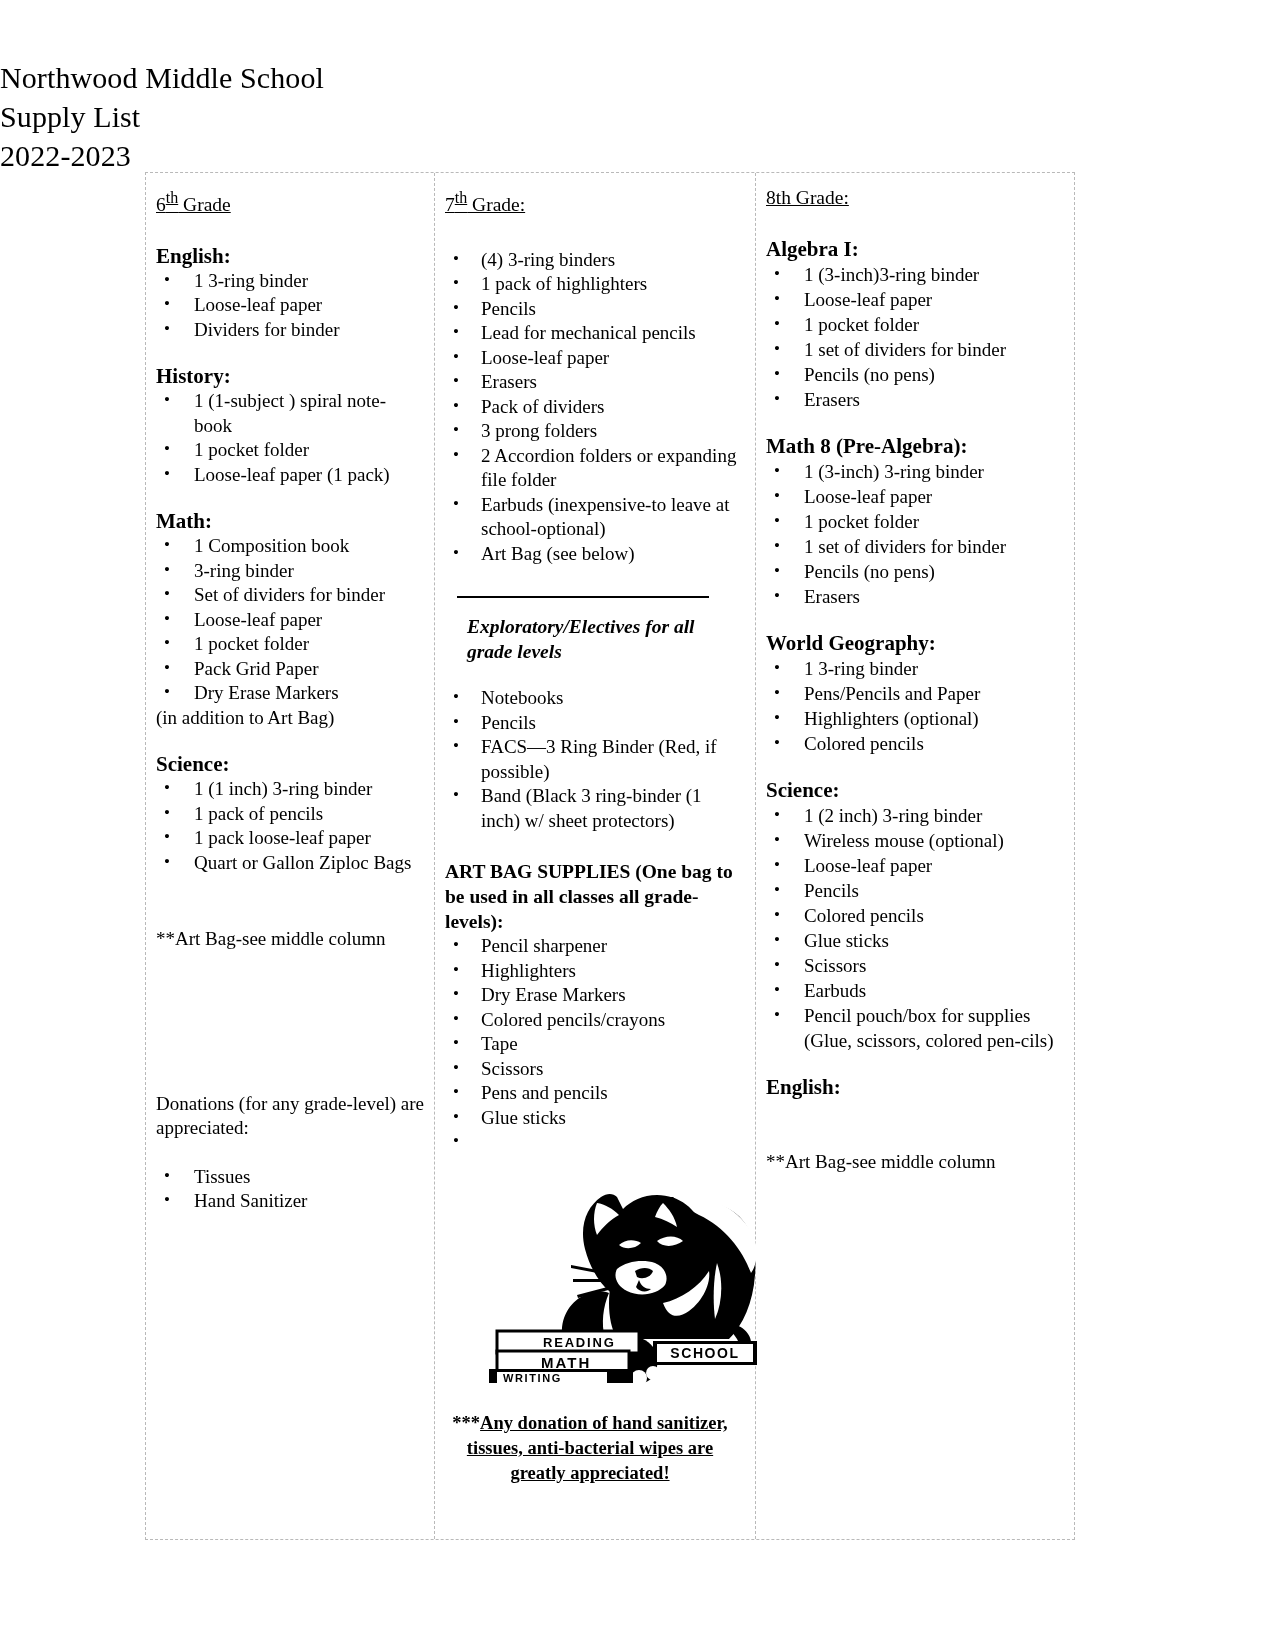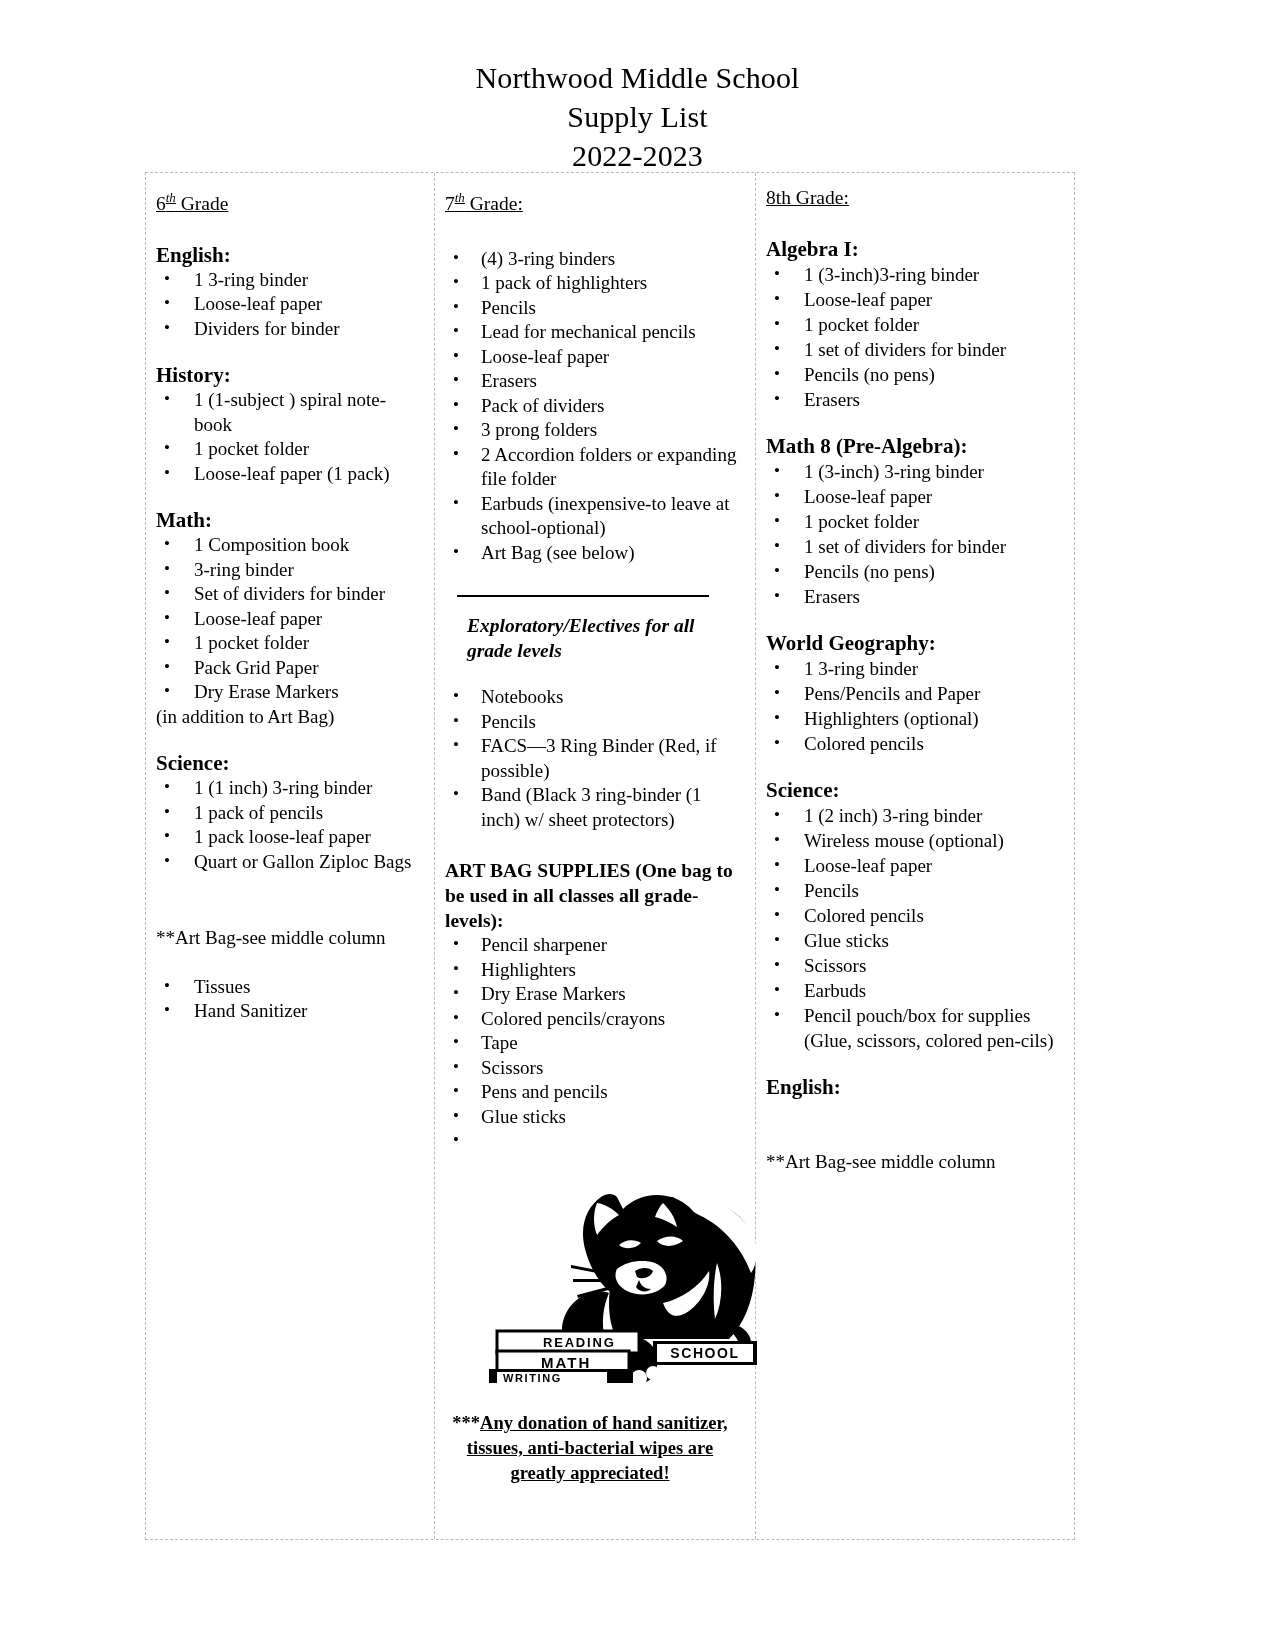--- a/index.html
+++ b/index.html
@@ -11,21 +11,20 @@
     width: 1275px;
     height: 1650px;
     font-family: "Liberation Serif", "DejaVu Serif", serif;
     color: #000000;
     position: relative;
     overflow: hidden;
   }
 
   
   .doc-header {
-    text-align: center;
     padding-top: 58px;
   }
   .doc-header .line {
     font-size: 30px;
     line-height: 39px;
     letter-spacing: 0.1px;
   }
 
   
   .columns-frame {
@@ -52,24 +51,23 @@
   .col-3 { width: 318px; }
 
   .col-head {
     font-size: 19.5px;
     line-height: 26px;
     text-decoration: underline;
     display: inline-block;
     margin-bottom: 4px;
   }
   .col-head sup {
-    font-size: 13px;
+    font-size: 16px;
     vertical-align: super;
     text-decoration: underline;
-    font-style: italic;
   }
 
   .subject {
     font-weight: bold;
     font-size: 21px;
     line-height: 25px;
     margin-top: 22px;
   }
 
   ul.supplies {
@@ -187,20 +185,21 @@
     <div class="subject">Science:</div>
     <ul class="supplies">
       <li>1 (1 inch) 3-ring binder</li>
       <li>1 pack of pencils</li>
       <li>1 pack loose-leaf paper</li>
       <li>Quart or Gallon Ziploc Bags</li>
     </ul>
 
     <div class="plain" style="margin-top:52px;">**Art Bag-see middle column</div>
 
+    <div class="plain" style="margin-top:140px;">Donations (for any grade-level) are appreciated:</div>
     <ul class="supplies" style="margin-top:24px;">
       <li>Tissues</li>
       <li>Hand Sanitizer</li>
     </ul>
   </div>
 
   <div class="col col-2">
     <div class="col-head"><span>7</span><sup>th</sup><span> Grade:</span></div>
 
     <ul class="supplies wide" style="margin-top:26px;">

